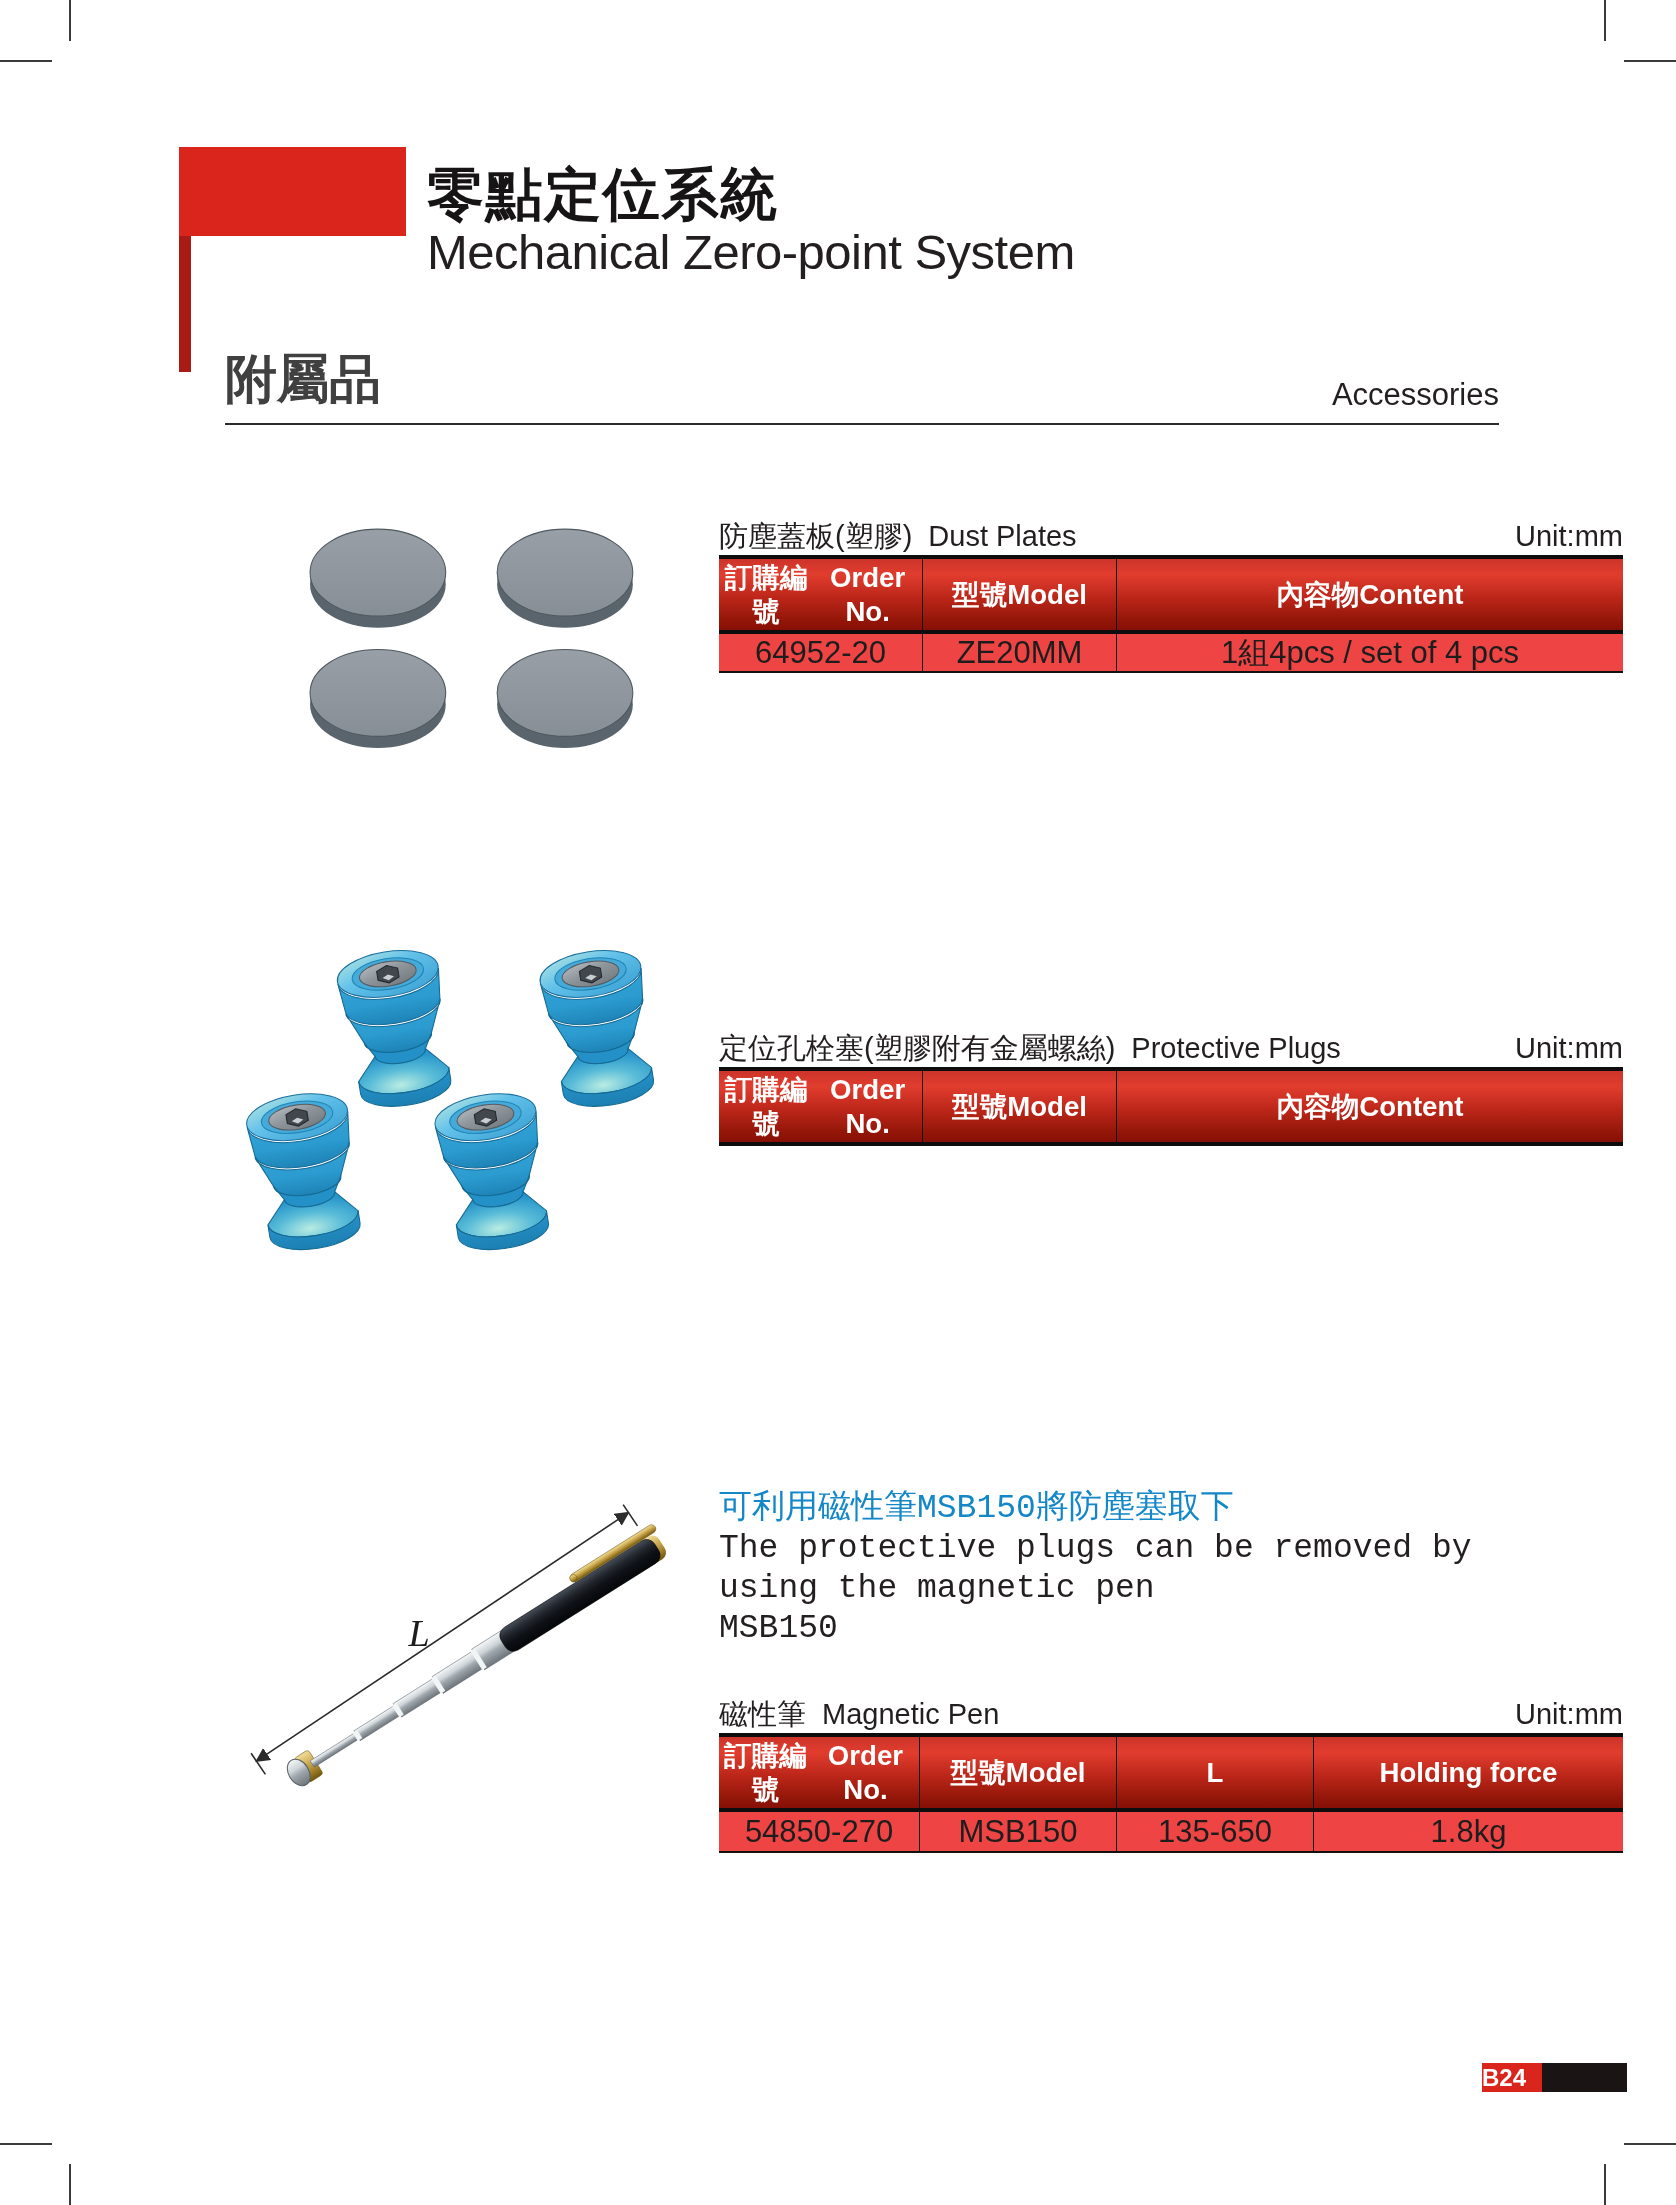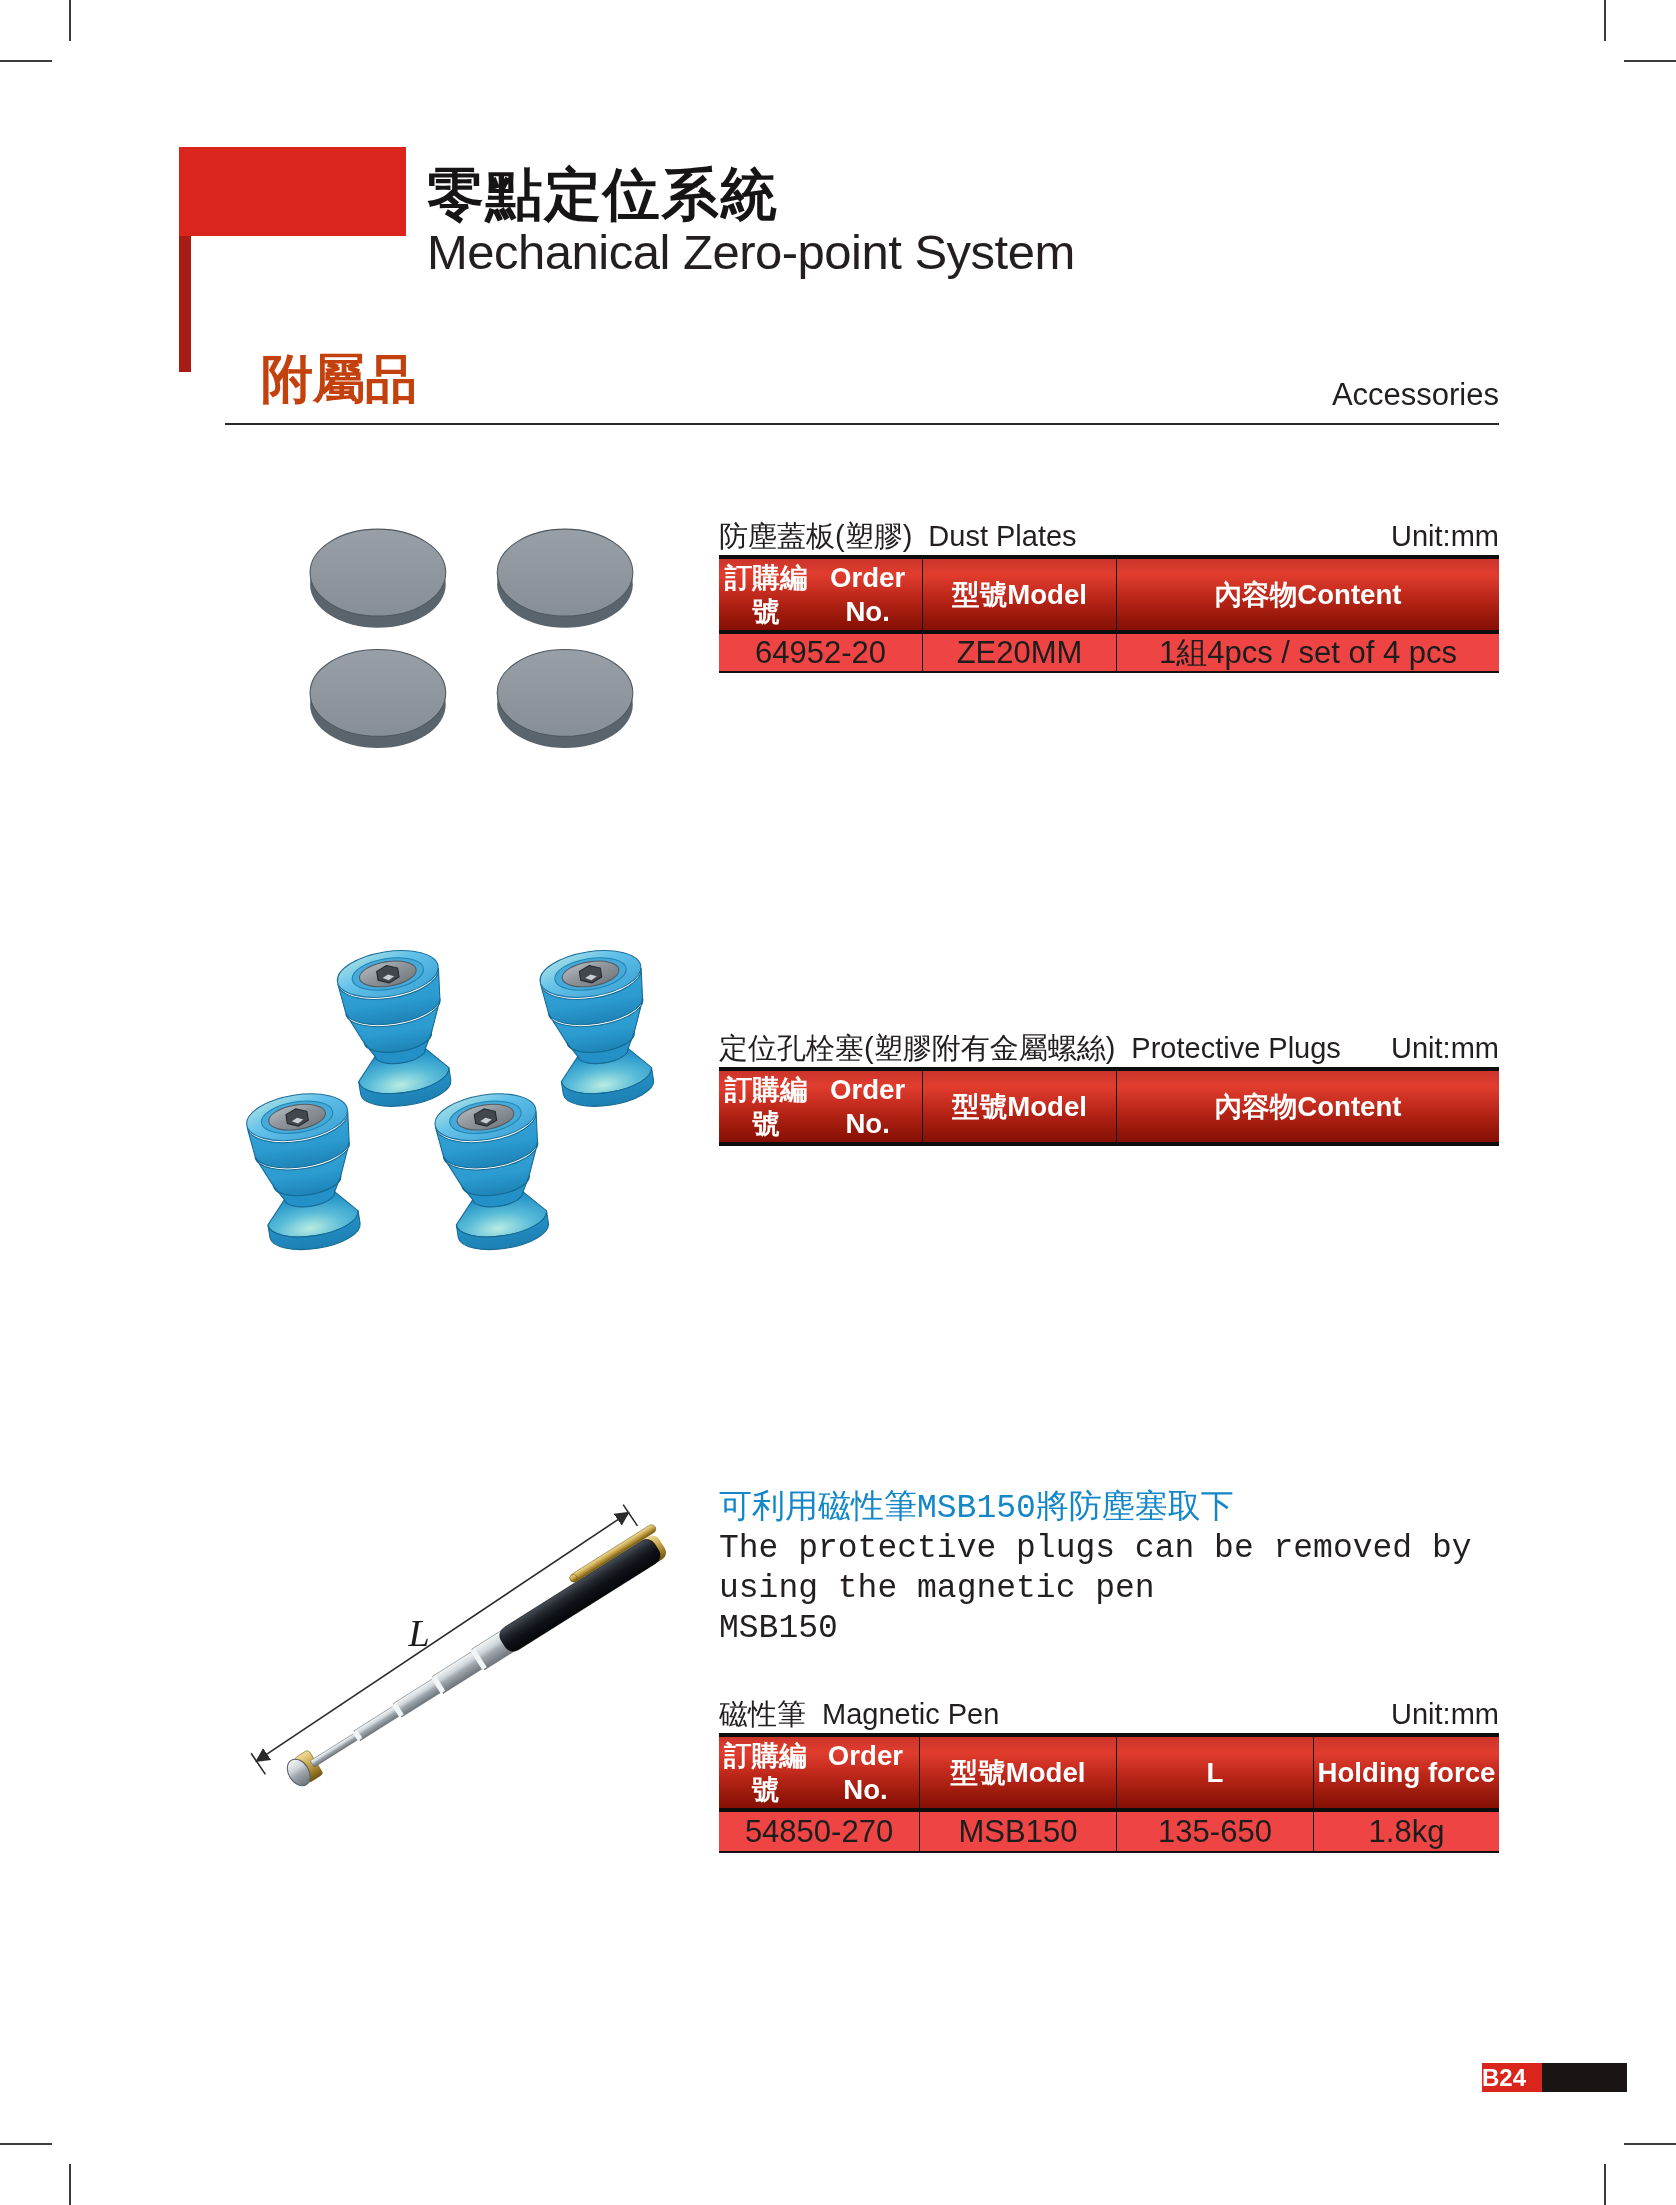--- a/index.html
+++ b/index.html
@@ -7,26 +7,26 @@
   #page{position:relative;width:1676px;height:2205px;background:#ffffff;overflow:hidden;}
 
   
   .crop{position:absolute;background:#3b3b3b;}
 
   
   #flag-pole{position:absolute;left:179px;top:147px;width:11.7px;height:225px;background:#a91c15;}
   #flag-rect{position:absolute;left:179px;top:147px;width:227px;height:89px;background:#da251c;}
   #title-cjk{position:absolute;left:427px;top:162px;font-size:57px;font-weight:bold;letter-spacing:1.6px;color:#161414;line-height:64px;white-space:nowrap;}
   #title-en{position:absolute;left:427px;top:226px;font-size:49px;font-weight:400;letter-spacing:-0.5px;color:#231f20;line-height:53px;white-space:nowrap;}
-  #section-title{position:absolute;left:225px;top:350px;font-size:52px;font-weight:bold;color:#c2410c;line-height:58px;white-space:nowrap;margin-left:36px;}
+  #section-title{position:absolute;left:225px;top:350px;font-size:52px;font-weight:bold;color:#404040;line-height:58px;white-space:nowrap;}
   #accessories{position:absolute;left:1075px;top:377px;width:424px;text-align:right;font-size:31px;color:#231f20;}
   #header-rule{position:absolute;left:225px;top:423px;width:1274px;height:2.1px;background:#2b2b2b;}
 
   
-  .sec{position:absolute;left:719px;width:780px;}
+  .sec{position:absolute;left:719px;width:904px;}
   .cap{display:flex;align-items:baseline;height:38px;font-size:29px;color:#231f20;}
   .cap .cjk{font-weight:500;}
   .cap .en{margin-left:16px;}
   .cap .unit{margin-left:auto;}
   .thead{display:grid;border-top:4.8px solid #0d0d0d;border-bottom:4.8px solid #0d0d0d;
          background:linear-gradient(180deg,#cc342a 0%,#e13d2e 22%,#bb2619 55%,#941709 85%,#870f05 100%);}
   .th{height:71px;display:flex;align-items:center;justify-content:center;
       color:#ffffff;font-weight:bold;font-size:27.6px;line-height:34px;text-align:center;}
   .sep{border-left:1.6px solid #111111;}
   .tbody{display:grid;border-bottom:2.7px solid #111111;background:#ef4444;}

